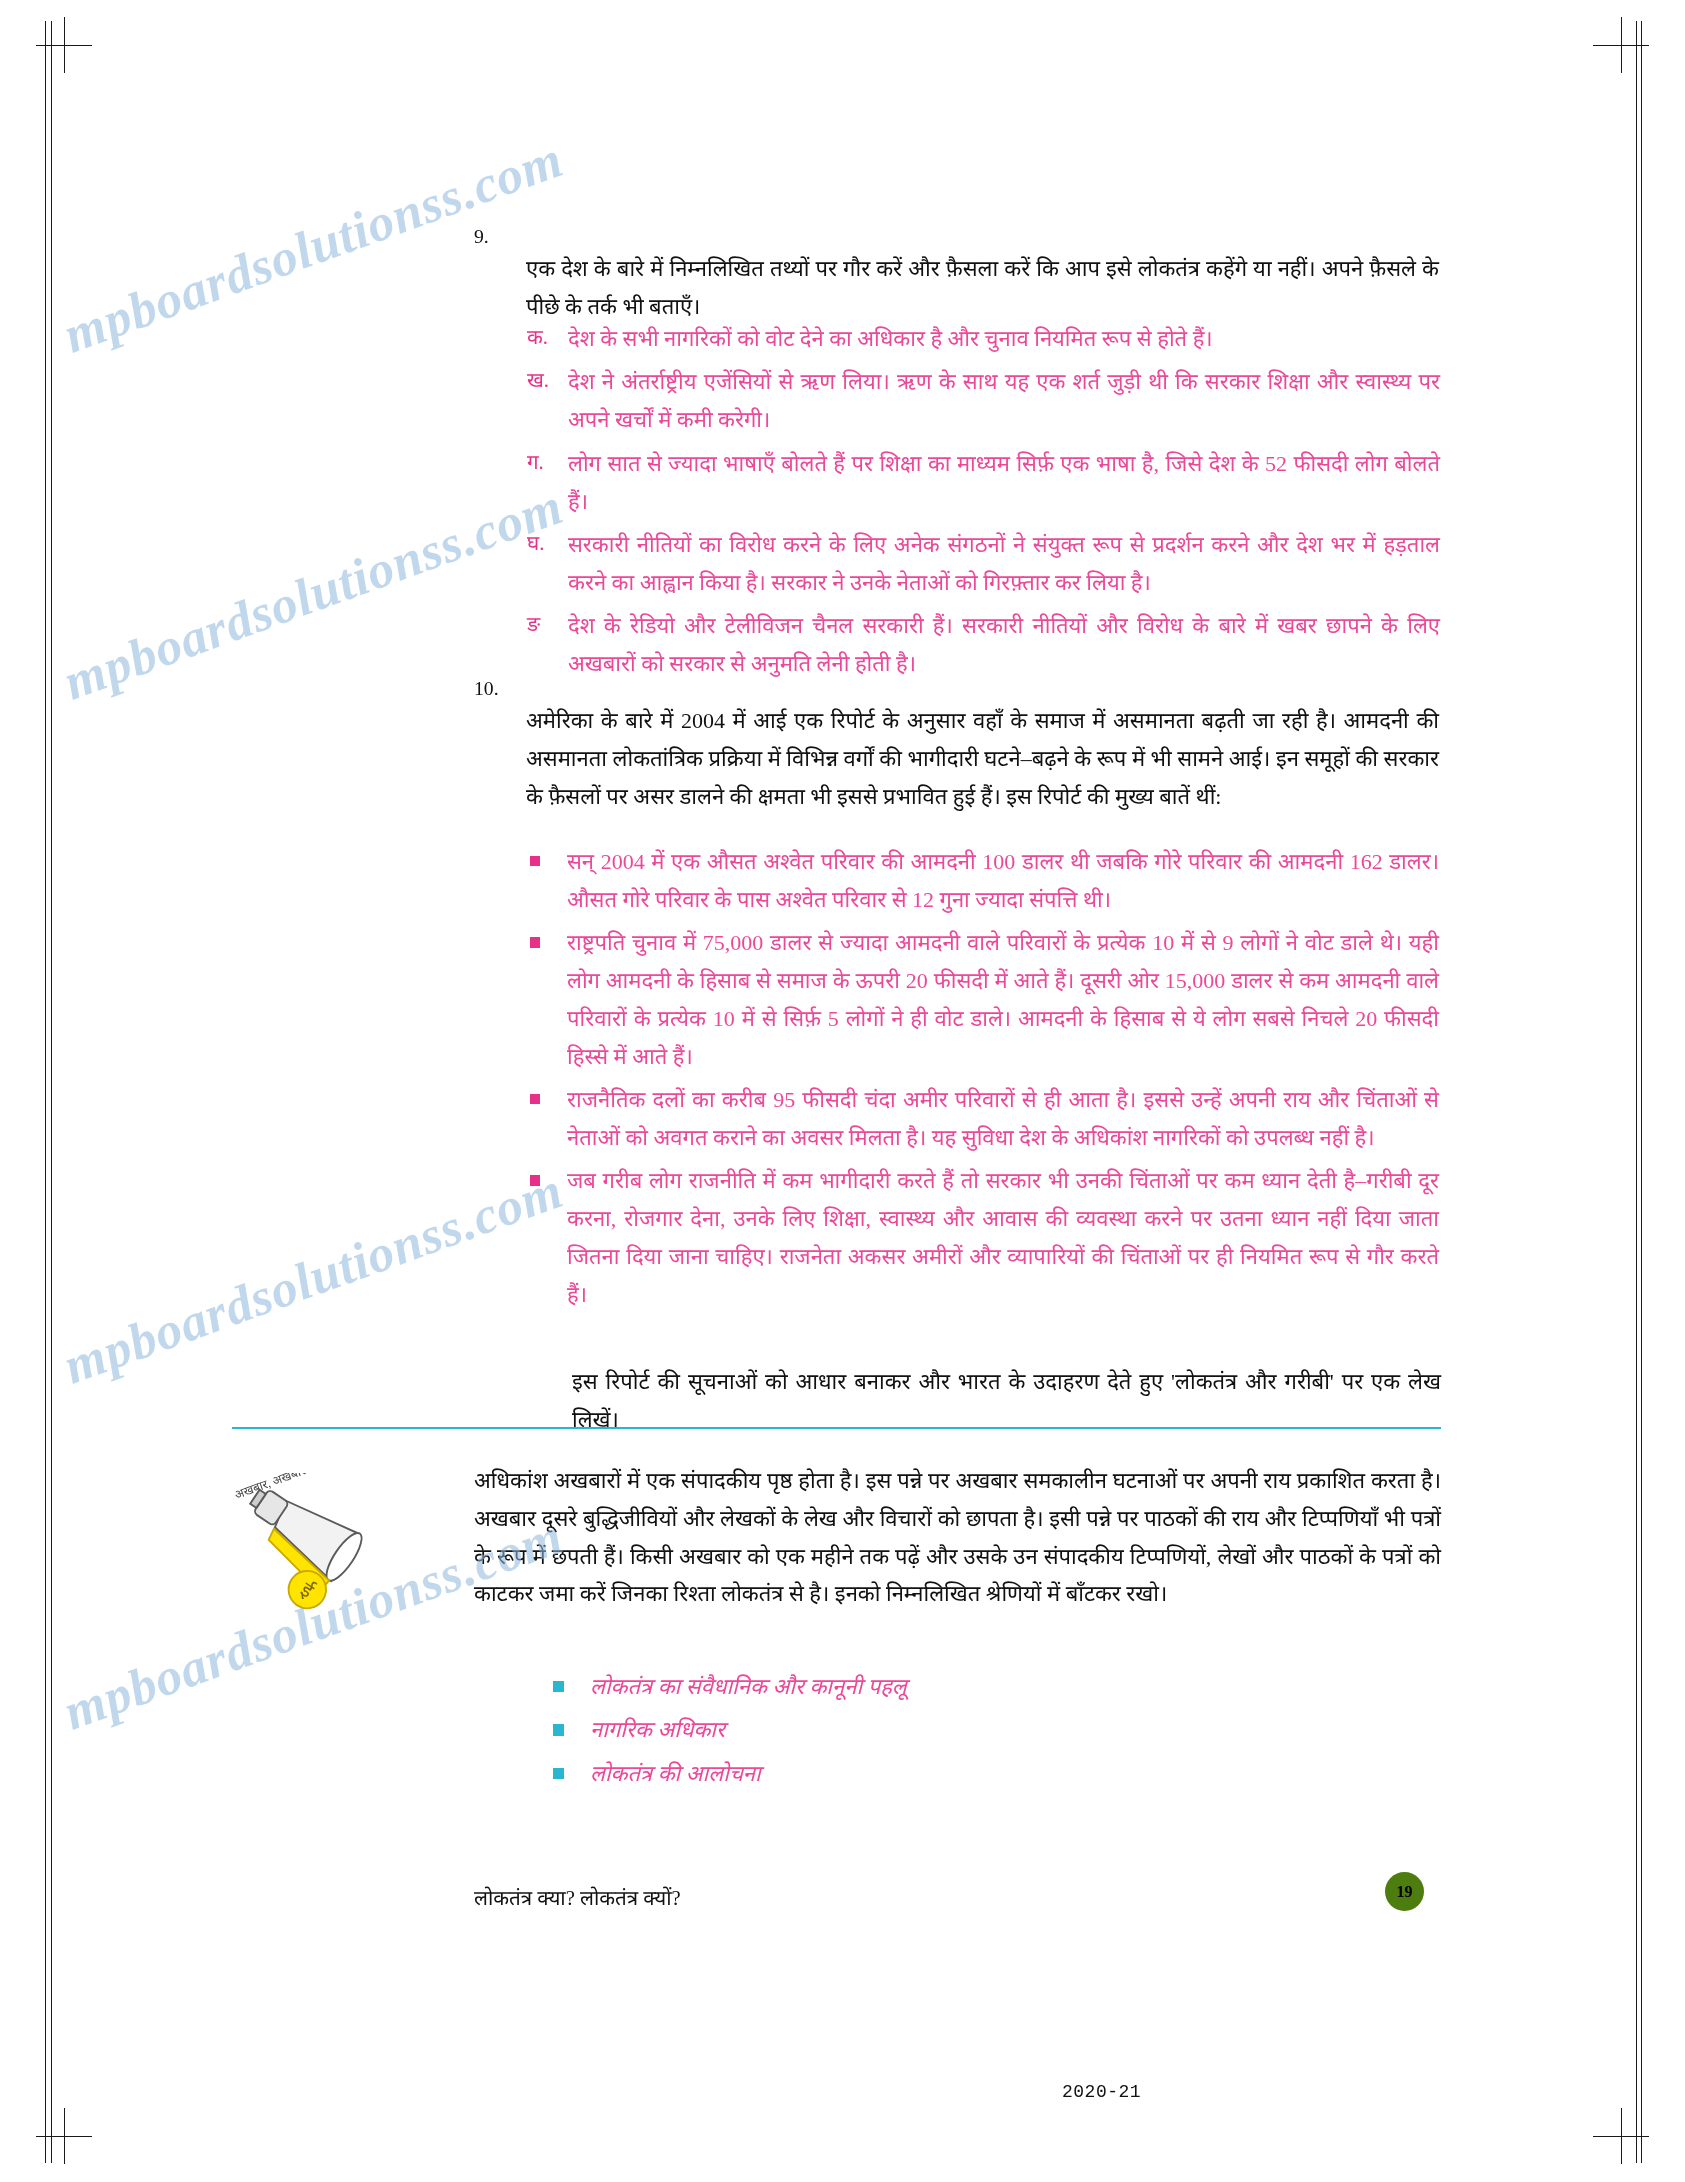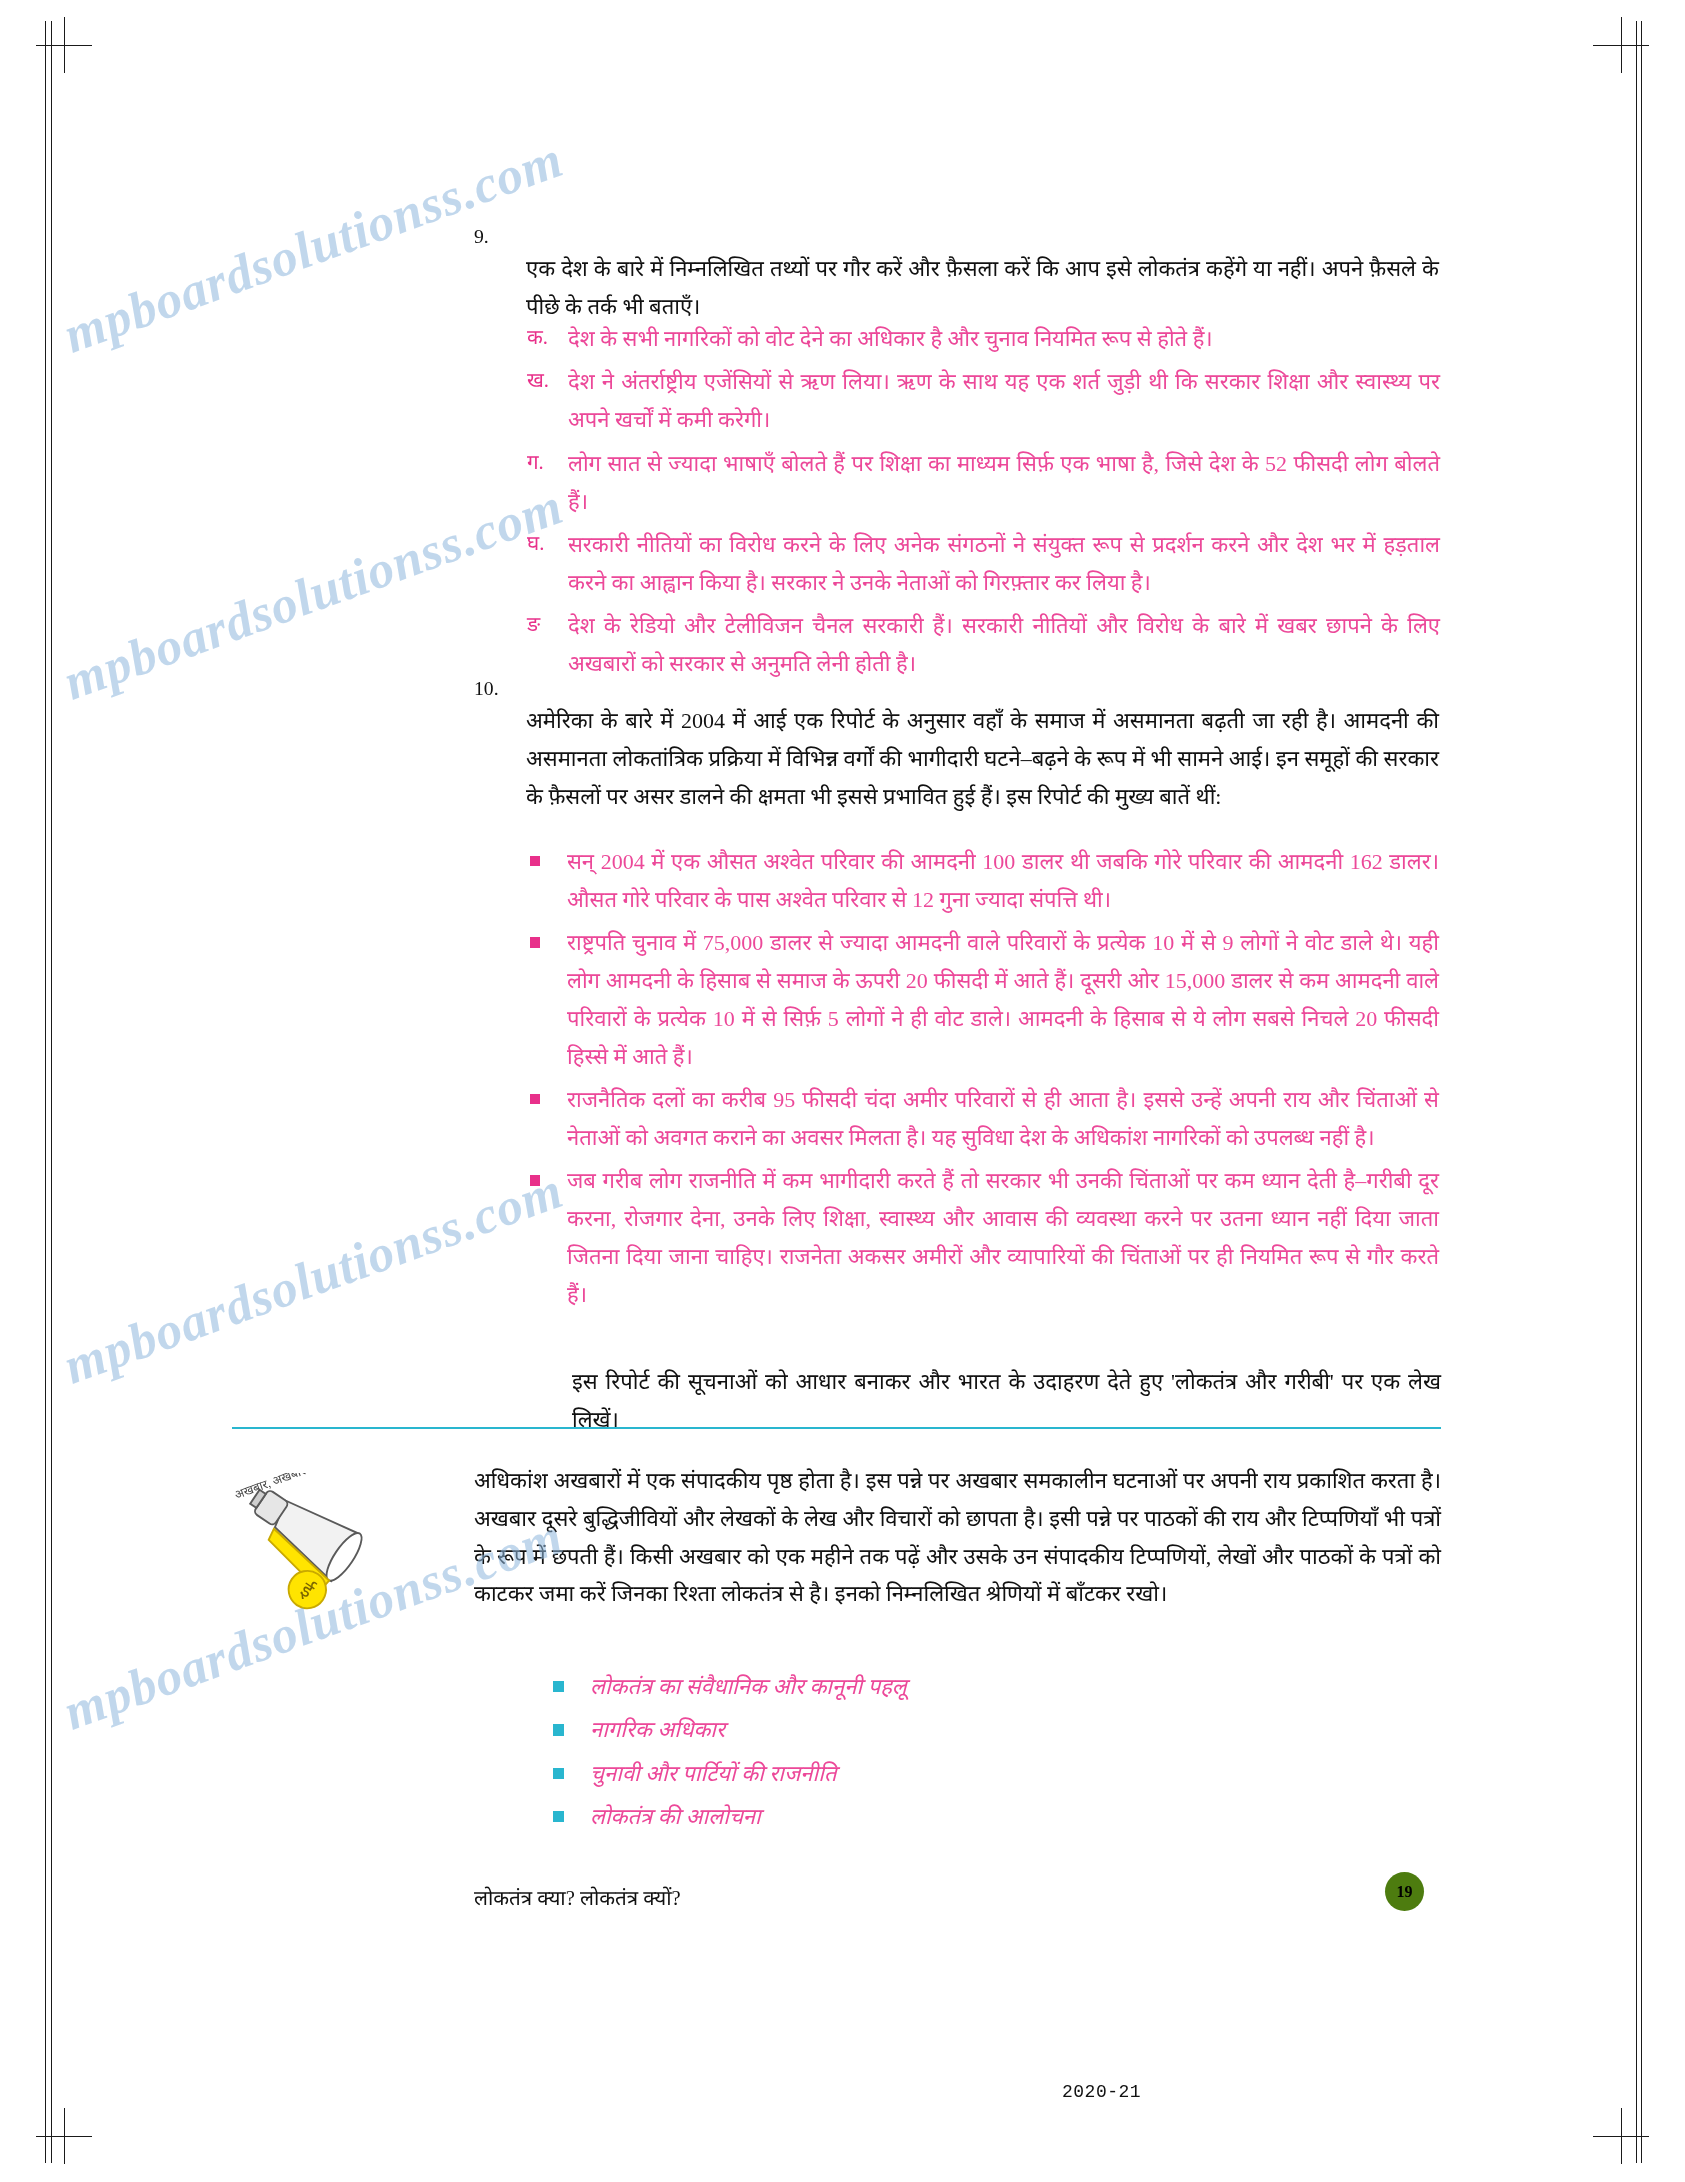--- a/index.html
+++ b/index.html
@@ -323,26 +323,20 @@
       <li class="sub-item">
         <span class="bullet-sq bullet-cy">
             <i></i>
           </span>
         <span class="sub-body">नागरिक अधिकार</span>
       </li>
       <li class="sub-item">
         <span class="bullet-sq bullet-cy">
             <i></i>
           </span>
-        <span class="sub-body">चुनावी और पार्टियों की राजनीति</span>
-      </li>
-      <li class="sub-item">
-        <span class="bullet-sq bullet-cy">
-            <i></i>
-          </span>
         <span class="sub-body">लोकतंत्र की आलोचना</span>
       </li>
     </ul>
 
     <div class="footer-left" style="left:474px; top:1883px;">लोकतंत्र क्या? लोकतंत्र क्यों?</div>
 
     <div class="pagebadge" style="left:1385px; top:1872px;">19</div>
 
     <div class="year" style="left:1062px; top:2082px;font-family:Liberation Mono, monospace;">2020-21</div>
 

